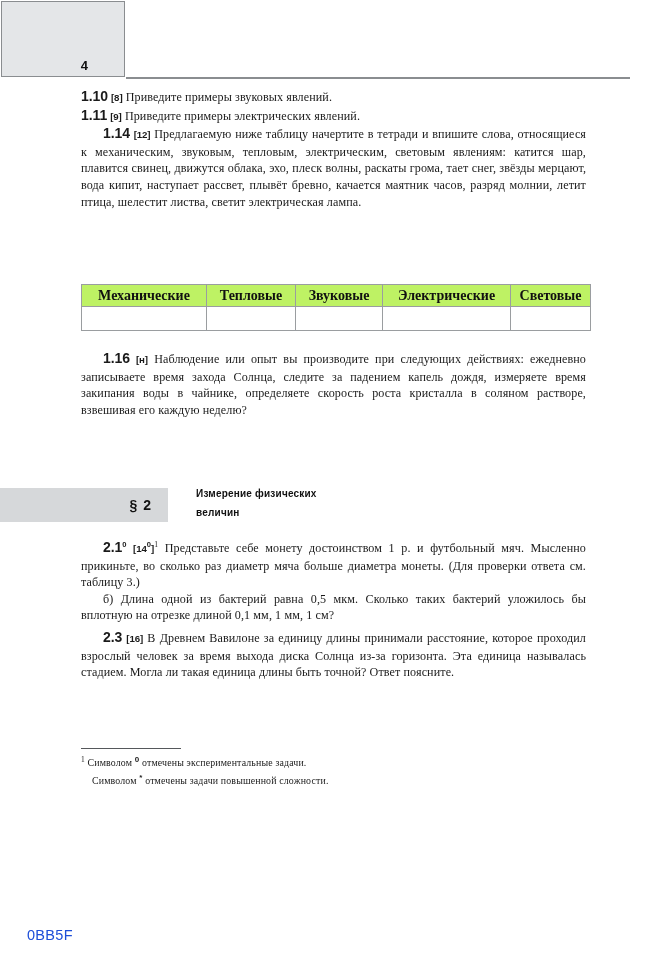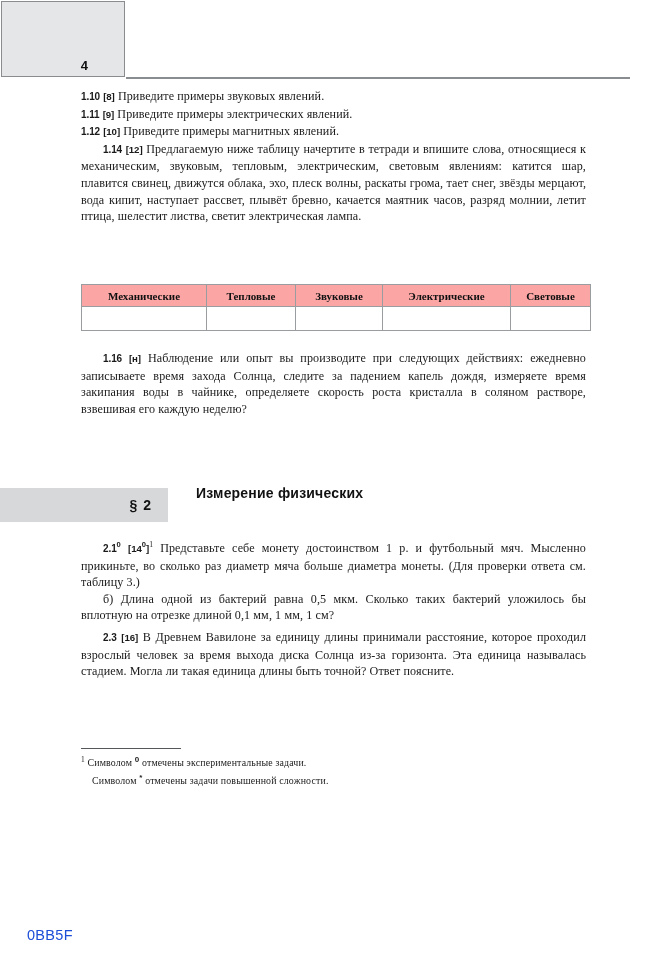--- a/index.html
+++ b/index.html
@@ -70,21 +70,21 @@
     letter-spacing: 0.1px;
   }
   .para.indent {
     text-indent: 22px;
   }
   .gap-md { margin-top: 5px; }
 
   .qnum {
     font-family: "Liberation Sans", sans-serif;
     font-weight: bold;
-    font-size: 10px;
+    font-size: 14px;
     letter-spacing: -0.1px;
   }
   .qbr {
     font-family: "Liberation Sans", sans-serif;
     font-weight: bold;
     font-size: 9.7px;
     letter-spacing: -0.1px;
   }
   .sup {
     font-size: 7.6px;
@@ -112,24 +112,24 @@
     table-layout: fixed;
   }
   .phen-table td {
     border: 1px solid #9a9da0;
     padding: 0;
     text-align: center;
     vertical-align: middle;
   }
   .phen-table thead td {
     height: 21px;
-    background: #fca5a5;
+    background: #bef264;
     font-family: "Liberation Serif", serif;
     font-weight: bold;
-    font-size: 11px;
+    font-size: 14px;
     color: #111;
   }
   .phen-table tbody td {
     height: 23px;
     background: #ffffff;
   }
 
   
   .section-band {
     position: absolute;
@@ -149,21 +149,21 @@
     color: #111;
     letter-spacing: 1px;
   }
   .section-title {
     position: absolute;
     left: 196px;
     top: 484px;
     width: 300px;
     font-family: "Liberation Sans", sans-serif;
     font-weight: bold;
-    font-size: 14px;
+    font-size: 10px;
     line-height: 19px;
     color: #111;
     letter-spacing: 0.2px;
   }
 
   
   .content-lower {
     position: absolute;
     left: 81px;
     top: 537px;
@@ -225,23 +225,20 @@
 <div class="content">
 
   <p class="para one-line">
     <span class="qnum">1.10</span><span> </span><span class="qbr">[8]</span><span> </span><span>Приведите примеры звуковых явлений.</span>
   </p>
 
   <p class="para one-line">
     <span class="qnum">1.11</span><span> </span><span class="qbr">[9]</span><span> </span><span>Приведите примеры электрических явлений.</span>
   </p>
 
-  <p class="para one-line">
-    <span class="qnum">1.12</span><span> </span><span class="qbr">[10]</span><span> </span><span>Приведите примеры магнитных явлений.</span>
-  </p>
 
 
   <p class="para indent">
     <span class="qnum">1.14</span><span> </span><span class="qbr">[12]</span><span> </span><span>Предлагаемую ниже таблицу начертите в тетради и впишите слова, относящиеся к механическим, звуковым, тепловым, электрическим, световым явлениям: катится шар, плавится свинец, движутся облака, эхо, плеск волны, раскаты грома, тает снег, звёзды мерцают, вода кипит, наступает рассвет, плывёт бревно, качается маятник часов, разряд молнии, летит птица, шелестит листва, светит электрическая лампа.</span>
   </p>
 
 </div>
 
 <table class="phen-table">
   <thead>
@@ -271,20 +268,21 @@
     <span class="qnum">1.16</span><span> </span><span class="qbr">[н]</span><span> </span><span>Наблюдение или опыт вы производите при следующих действиях: ежедневно записываете время захода Солнца, следите за падением капель дождя, измеряете время закипания воды в чайнике, определяете скорость роста кристалла в соляном растворе, взвешивая его каждую неделю?</span>
   </p>
 
 </div>
 
 <div class="section-band">
   <div class="section-mark">§ 2</div>
 </div>
 <div class="section-title">
   <div>Измерение физических</div>
+  <div>величин</div>
 </div>
 
 <div class="content-lower">
 
   <p class="para indent">
     <span class="qnum">2.1</span><span class="sup">0</span><span> </span><span class="qbr">[14</span><span class="sup">0</span><span class="qbr">]</span><span class="sup-serif">1</span><span> </span><span>Представьте себе монету достоинством 1 р. и футбольный мяч. Мысленно прикиньте, во сколько раз диаметр мяча больше диаметра монеты. (Для проверки ответа см. таблицу 3.)</span>
   </p>
 
 
   <p class="para indent">б) Длина одной из бактерий равна 0,5 мкм. Сколько таких бактерий уложилось бы вплотную на отрезке длиной 0,1 мм, 1 мм, 1 см?</p>

